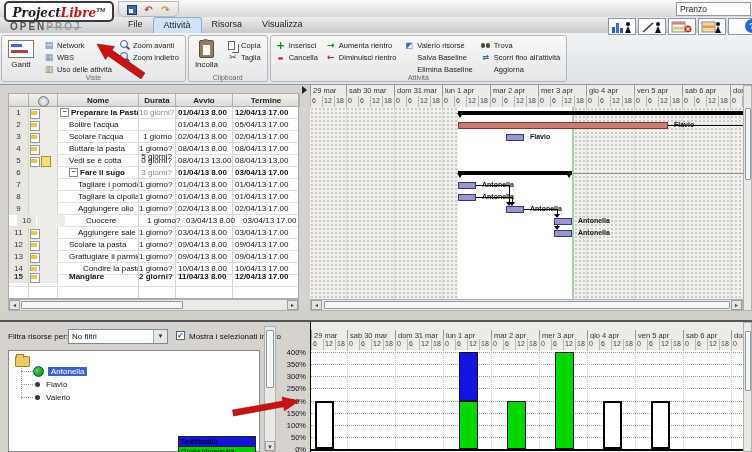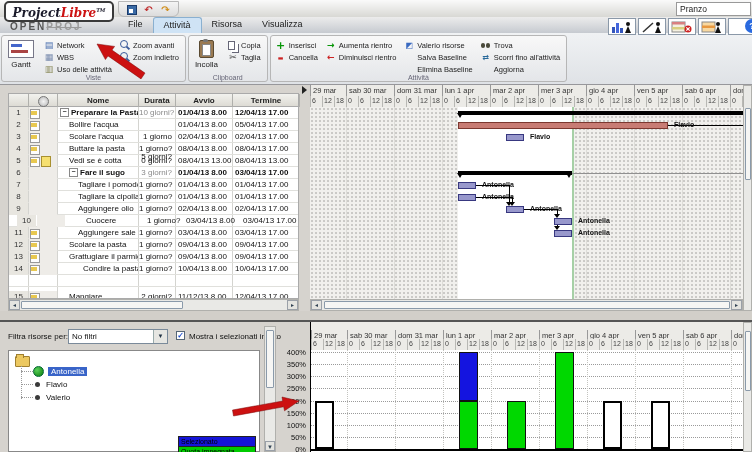--- a/index.html
+++ b/index.html
@@ -482,28 +482,28 @@
         <div class="trow" style="top: 156px;">
           <div class="tcell tnum" style="left: 0px; width: 19px;">14</div>
           <div class="tcell ticons" style="left: 20px; width: 28px;">
             <span class="mini-cal"></span>
           </div>
           <div class="tcell" style="left: 49px; width: 80px; padding-left: 25px;">Condire la pasta</div>
           <div class="tcell right" style="left: 130px; width: 36px;">1 giorno?</div>
           <div class="tcell" style="left: 167px; width: 56px; padding-left: 2px;">10/04/13 8.00</div>
           <div class="tcell" style="left: 224px; width: 66px; padding-left: 2px;">10/04/13 17.00</div>
         </div>
-        <div class="trow" style="top: 184px;">
+        <div class="trow" style="top: 164px; font-weight: bold;">
           <div class="tcell tnum" style="left: 0px; width: 19px;">15</div>
           <div class="tcell ticons" style="left: 20px; width: 28px;">
             <span class="mini-cal"></span>
           </div>
           <div class="tcell" style="left: 49px; width: 80px; padding-left: 11px;">Mangiare</div>
           <div class="tcell right" style="left: 130px; width: 36px;">2 giorni?</div>
-          <div class="tcell" style="left: 167px; width: 56px; padding-left: 2px;">11/12/13 8.00</div>
+          <div class="tcell" style="left: 167px; width: 56px; padding-left: 2px;">11/04/13 8.00</div>
           <div class="tcell" style="left: 224px; width: 66px; padding-left: 2px;">12/04/13 17.00</div>
         </div>
       </div>
   </div>
 
   <div class="sb" style="left:8px;top:299px;width:291px;height:12px;">
     <div class="sb-btn" style="left:0;top:0;width:11px;height:10px;line-height:9px;">◂</div>
     <div class="sb-thumb" style="left:12px;top:1px;width:162px;height:8px;"></div>
     <div class="sb-btn" style="right:0;top:0;width:11px;height:10px;line-height:9px;">▸</div>
   </div>

